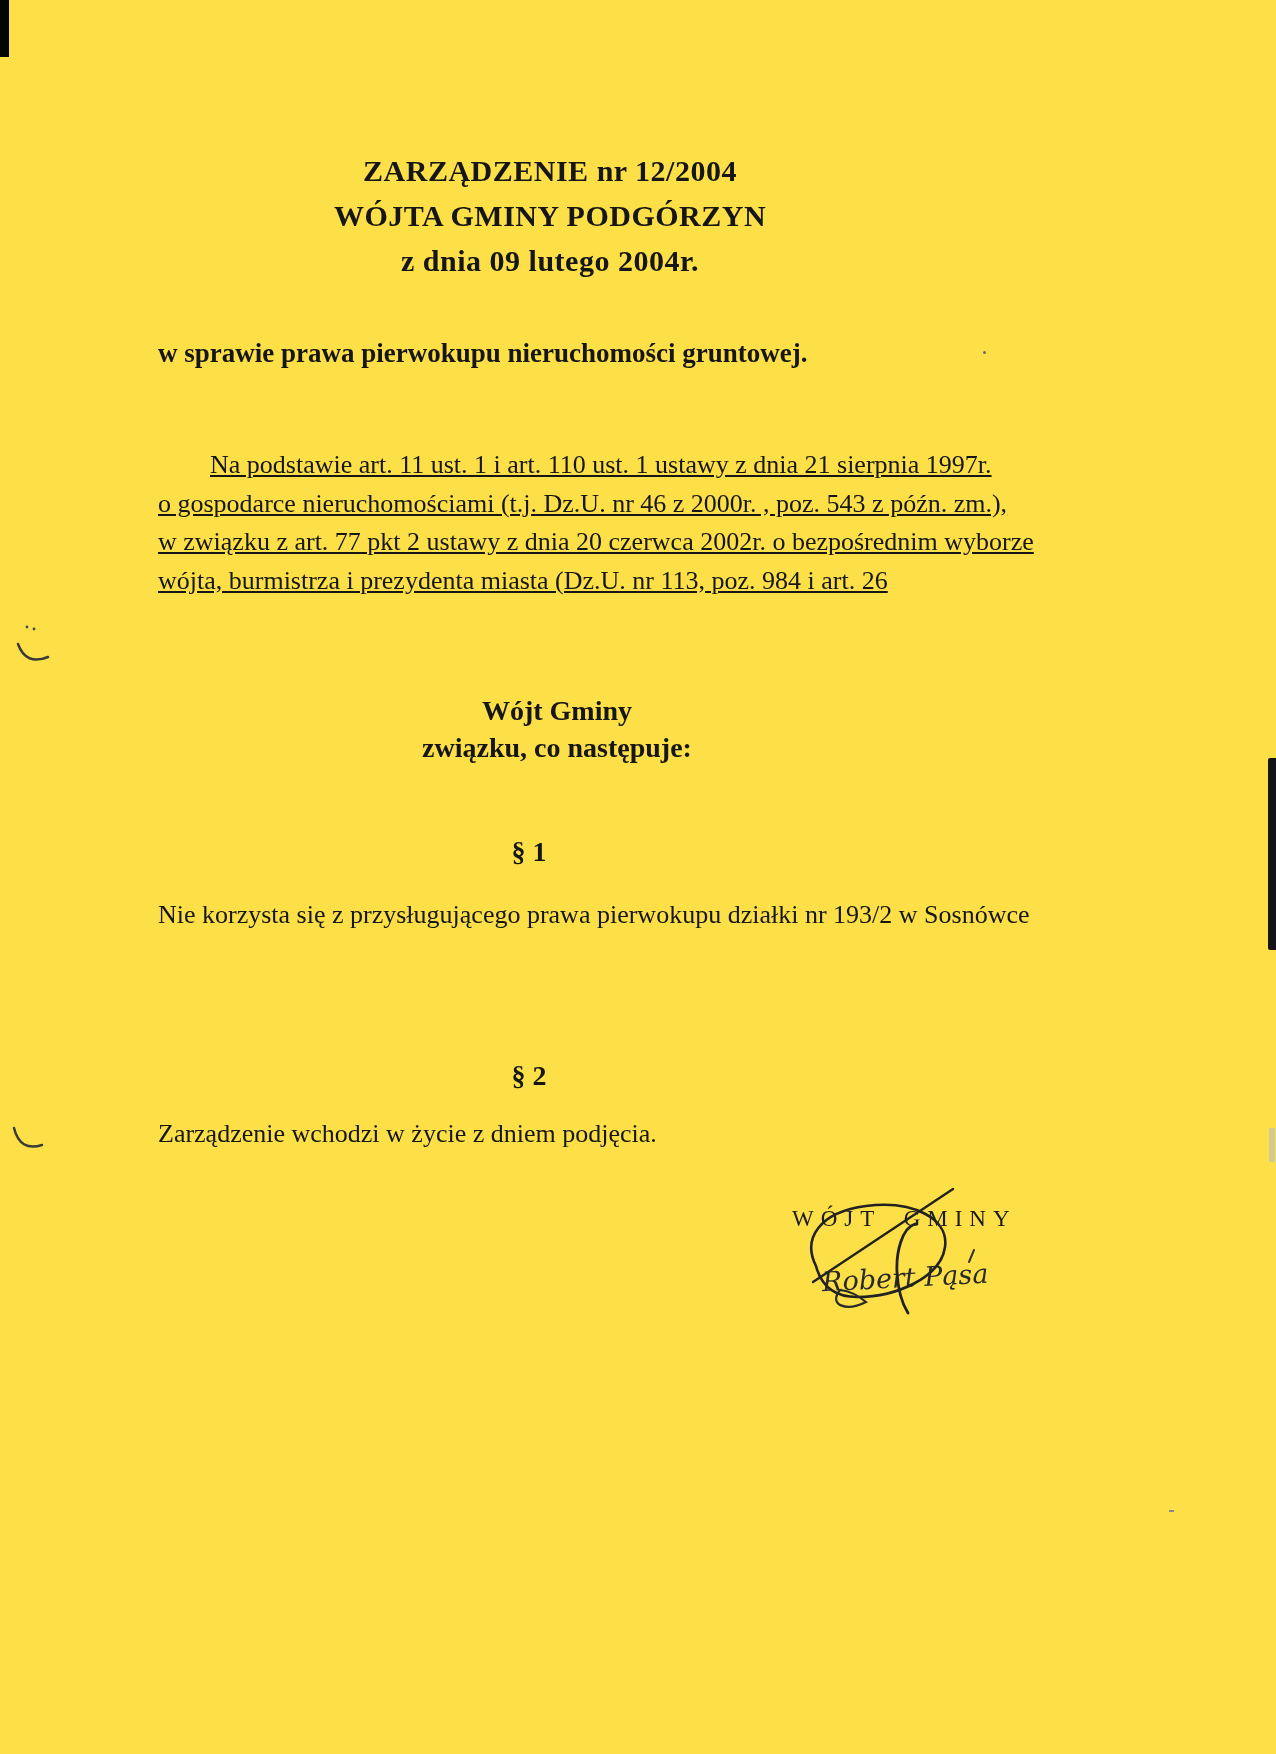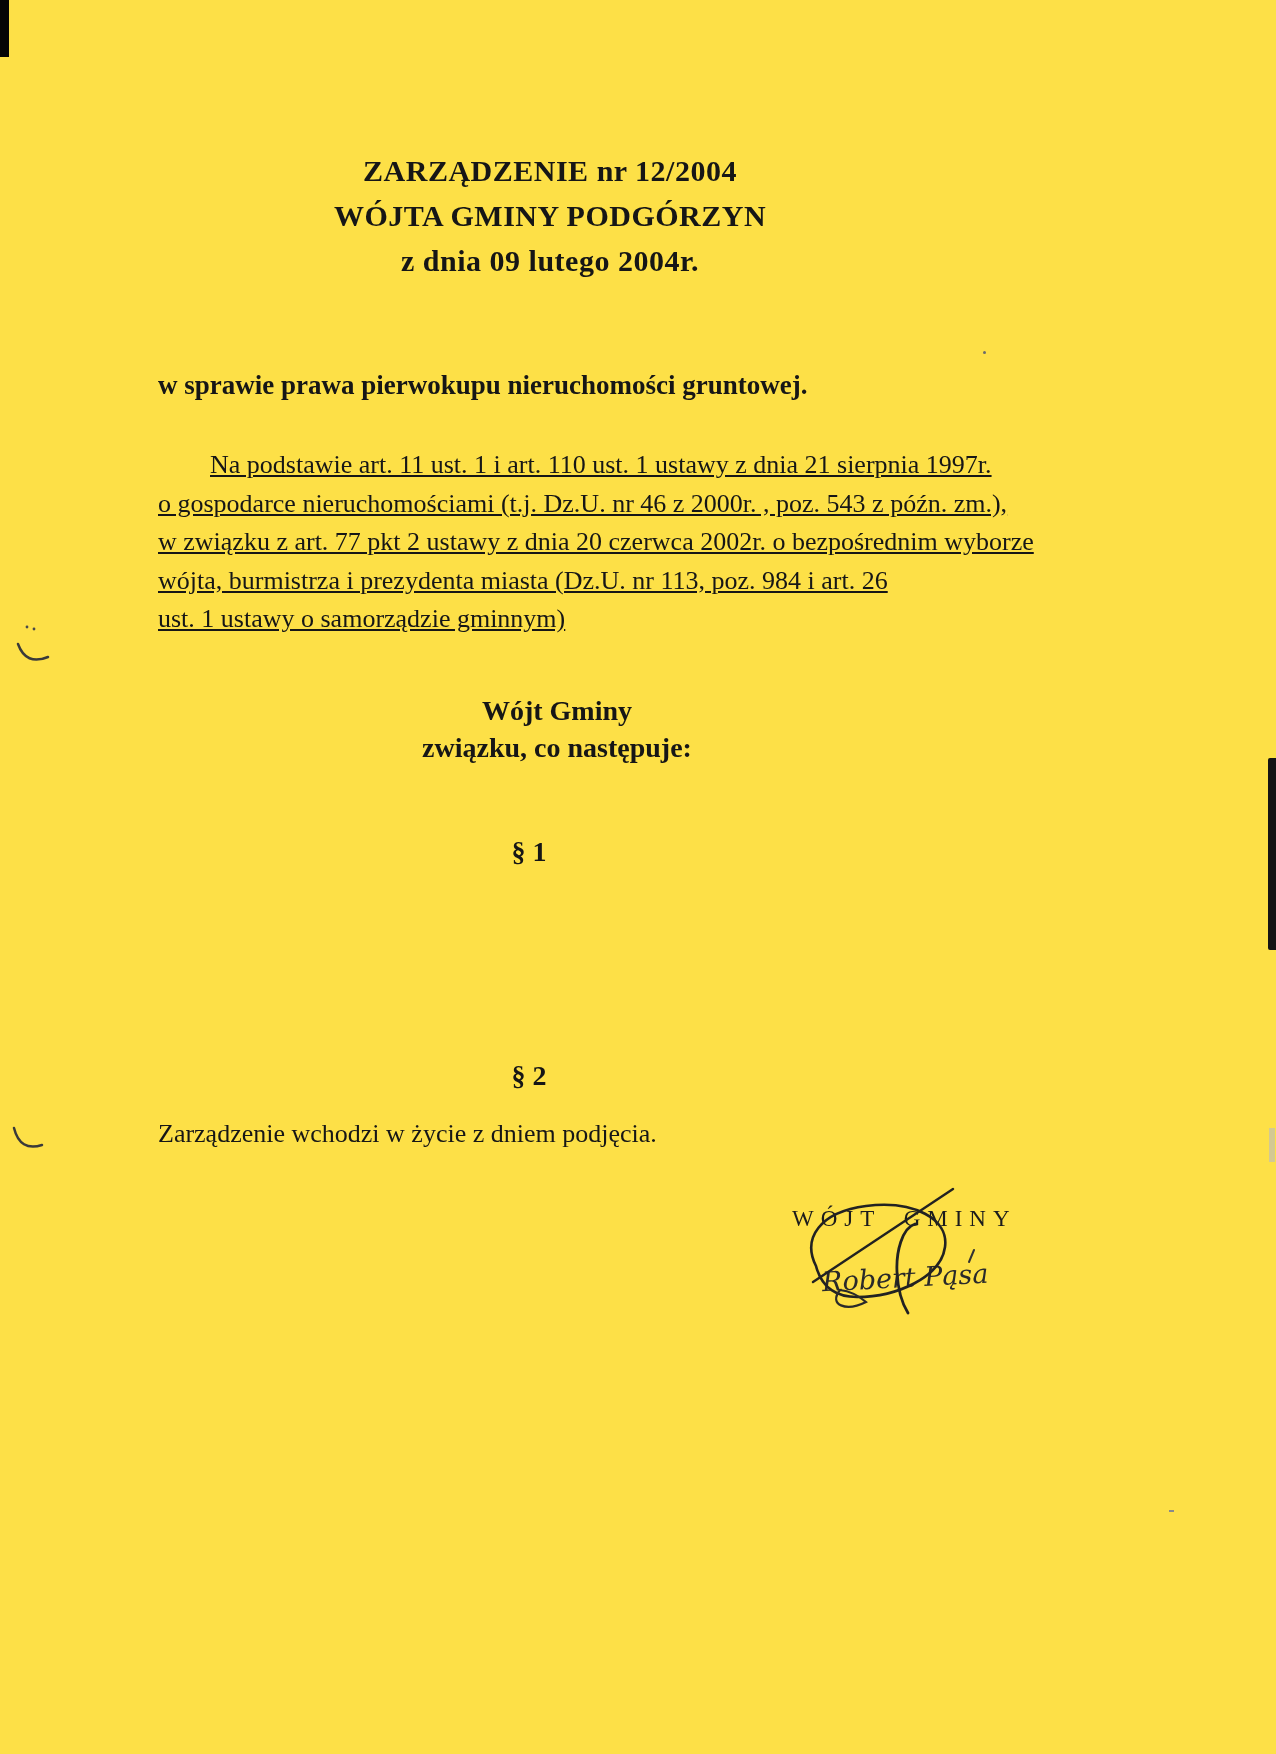--- a/index.html
+++ b/index.html
@@ -22,21 +22,20 @@
     font-weight: bold;
     font-size: 30px;
     line-height: 45px;
     letter-spacing: 0.5px;
   }
   .subject {
     position: absolute;
     top: 338px; left: 158px;
     font-weight: bold;
     font-size: 27px;
-    margin-top: 32px;
   }
   .legal {
     position: absolute;
     top: 446px; left: 158px;
     width: 960px;
     font-size: 26px;
     line-height: 38.5px;
     text-decoration: underline;
   }
   .legal .indent { padding-left: 52px; }
@@ -156,30 +155,30 @@
     <div>z dnia 09 lutego 2004r.</div>
   </div>
 
   <div class="subject">w sprawie prawa pierwokupu nieruchomości gruntowej.</div>
 
   <div class="legal">
     <div class="indent">Na podstawie art. 11 ust. 1 i art. 110 ust. 1 ustawy z dnia 21 sierpnia 1997r.</div>
     <div>o gospodarce nieruchomościami (t.j. Dz.U. nr 46 z 2000r. , poz. 543 z późn. zm.),</div>
     <div>w związku z art. 77 pkt 2 ustawy z dnia 20 czerwca 2002r. o bezpośrednim wyborze</div>
     <div>wójta, burmistrza i prezydenta miasta (Dz.U. nr 113, poz. 984 i art. 26</div>
-    <div>ust. 1 ustawy o samorządzie gminnym)</div>
   </div>
 
   <div class="order-heading">
     <div>Wójt Gminy</div>
     <div>związku, co następuje:</div>
   </div>
 
   <div class="section-number s1">§ 1</div>
   <div class="para p1">
+    <div>Nie korzysta się z przysługującego prawa pierwokupu działki nr 193/2 w Sosnówce</div>
   </div>
 
   <div class="section-number s2">§ 2</div>
   <div class="para p2">
     <div>Zarządzenie wchodzi w życie z dniem podjęcia.</div>
   </div>
 
   <div class="stamp">WÓJT GMINY</div>
   <div class="handwritten">Robert Pąsa</div>
 

